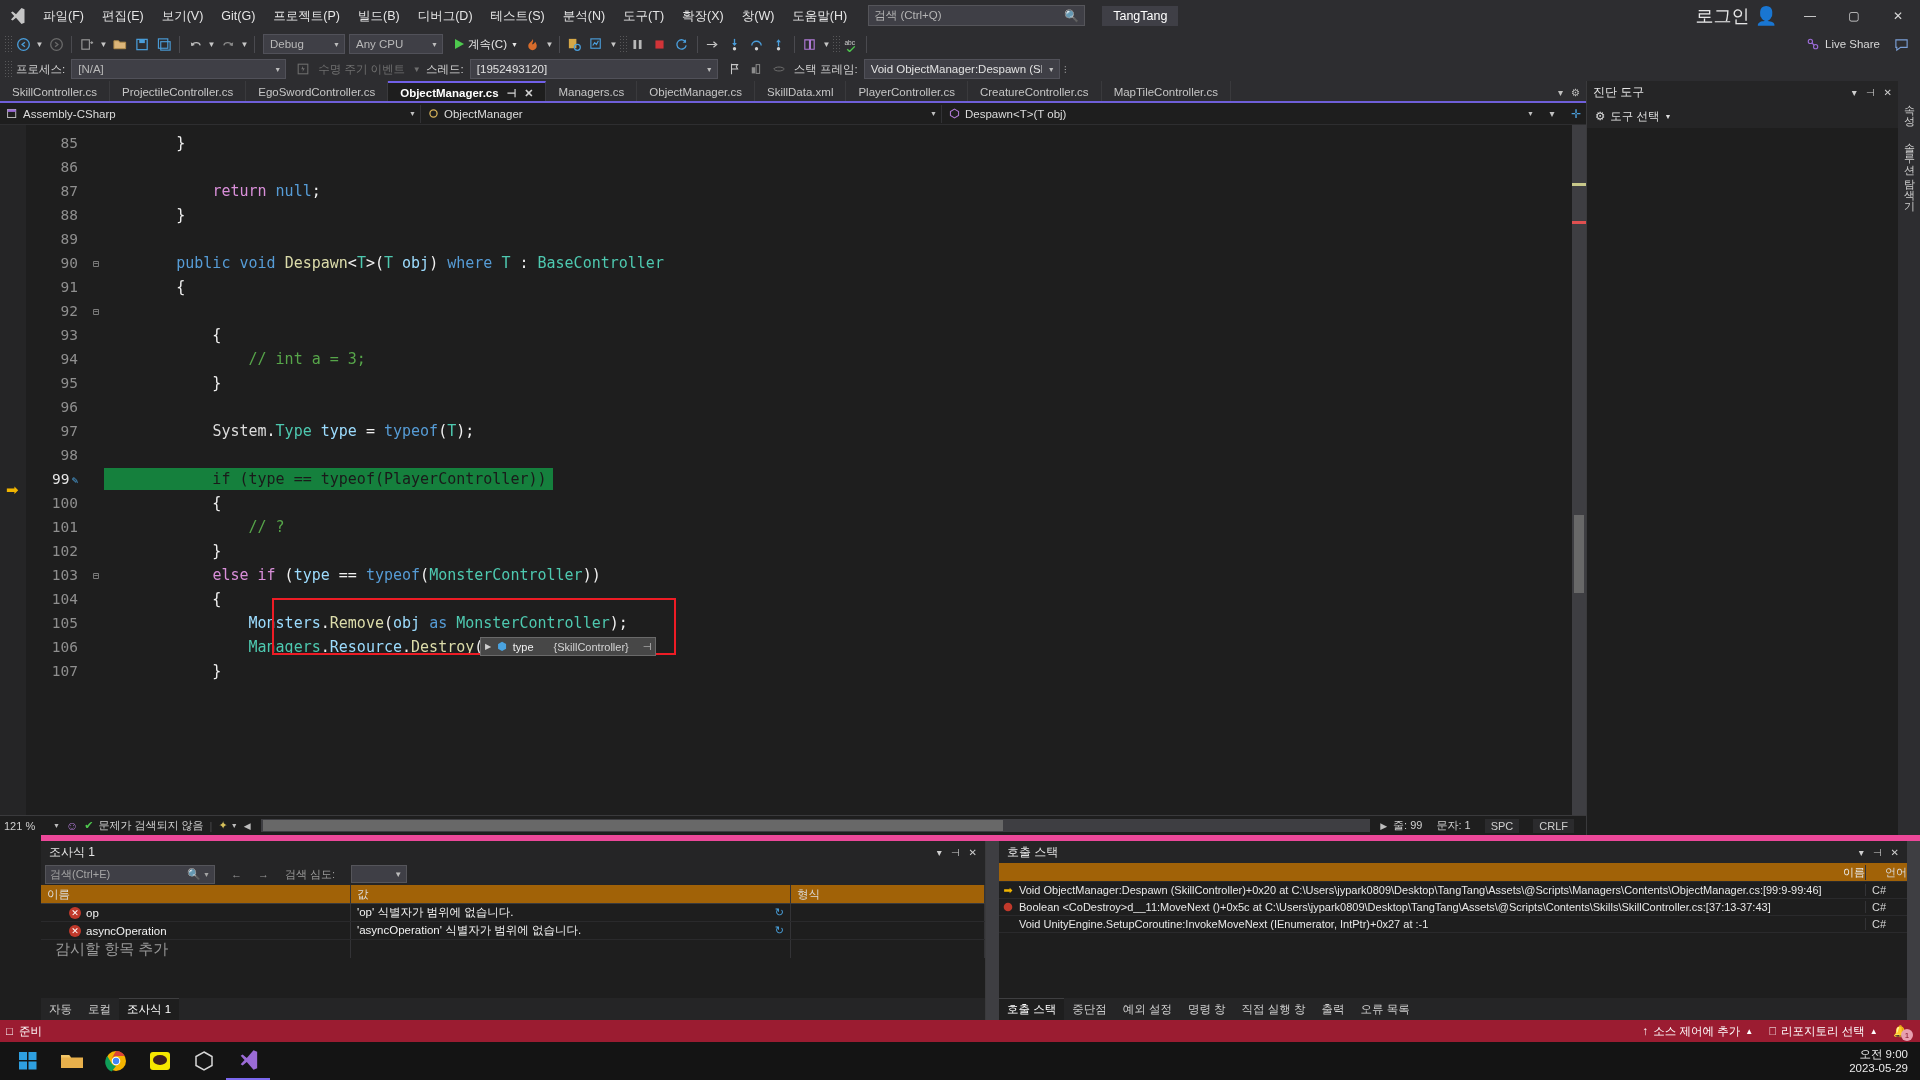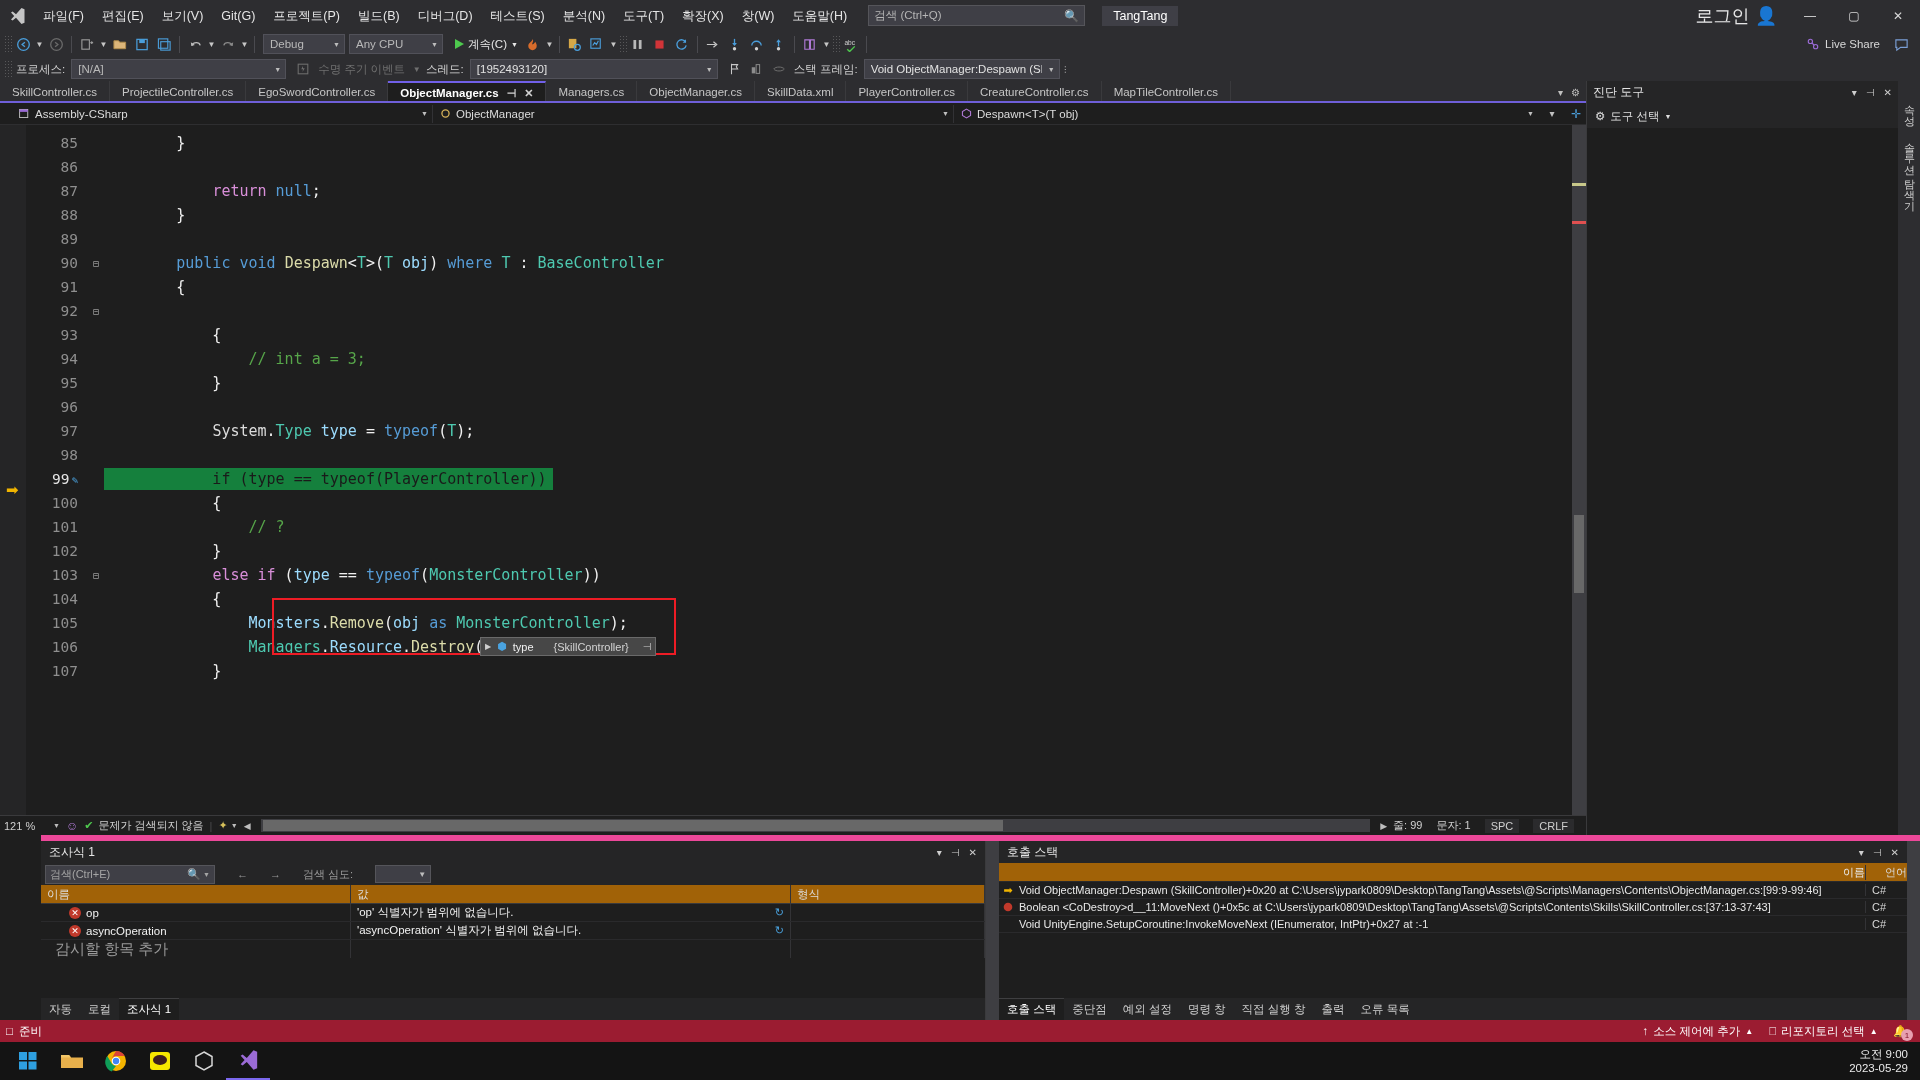--- a/index.html
+++ b/index.html
@@ -71,21 +71,21 @@
     display:flex; align-items:center; padding:0 12px; font-size:11.5px; color:#c6c6c6;
     border-right:1px solid #3a3a3d; white-space:nowrap; background:#2d2d30;
   }
   .tab.active { background:#1e1e1e; color:#ffffff; font-weight:bold; border-top:2px solid #7160e8; padding-top:0; }
   .tab .pin, .tab .x { margin-left:8px; font-size:11px; color:#d0d0d0; }
   .tabstrip-right { margin-left:auto; display:flex; align-items:center; padding-right:6px; gap:8px; color:#c0c0c0; font-size:10px; }
   .tabunderline { position:absolute; left:0; right:0; bottom:0; height:2px; background:#6f5fd9; }
 
   
   .navbar { height:22px; flex:0 0 22px; background:#1e1e1e; display:flex; align-items:center;
-            border-bottom:1px solid #2e2e30; font-size:11.5px; color:#dcdcdc;padding-left:12px; }
+            border-bottom:1px solid #2e2e30; font-size:11.5px; color:#dcdcdc; }
   .nav-seg { display:flex; align-items:center; height:22px; padding:0 4px 0 6px; }
   .nav-seg .lbl { margin-left:4px; white-space:nowrap; }
   .nav-seg .ar { margin-left:auto; font-size:7px; color:#c0c0c0; padding-left:10px; }
   .nav-sep { width:1px; height:18px; background:#323235; }
 
   
   .editorwrap { flex:1 1 auto; display:flex; min-height:0; position:relative; background:#1e1e1e; }
   .indicatorbar { width:26px; background:#252526; flex:0 0 26px; position:relative; }
   .curarrow { position:absolute; left:6px; top:357px; color:#f0b400; font-size:15px; line-height:1; }
   .editor { flex:1 1 auto; position:relative; overflow:hidden;
@@ -147,21 +147,21 @@
   .vertrail { width:22px; flex:0 0 22px; background:#2d2d30; display:flex; flex-direction:column;
               align-items:center; padding-top:8px; }
   .vtab { writing-mode:vertical-rl; font-size:11px; color:#d0d0d0; padding:8px 2px; }
 
   
   .bottomdock { height:185px; flex:0 0 185px; display:flex; background:#252526; border-top:6px solid #ec4899;margin-left:41px; }
   .panel { display:flex; flex-direction:column; min-width:0; }
   .panel-hdr { height:22px; display:flex; align-items:center; padding:0 8px; font-size:12px; color:#e6e6e6;
                background:#252526; }
   .panel-hdr .acts { margin-left:auto; display:flex; gap:9px; font-size:10px; color:#cfcfcf; }
-  .watchtools { height:22px; display:flex; align-items:center; gap:22px; padding:0 4px; font-size:11px; color:#9b9b9b; }
+  .watchtools { height:22px; display:flex; align-items:center; gap:16px; padding:0 4px; font-size:11px; color:#9b9b9b; }
   .wsearch { width:170px; height:19px; background:#3f3f46; border:1px solid #55555a; display:flex;
              align-items:center; justify-content:space-between; padding:0 4px; color:#a5a5a5; font-size:11px; }
   .depthsel { width:56px; height:18px; background:#3f3f46; border:1px solid #55555a; display:flex;
               align-items:center; justify-content:flex-end; padding-right:4px; font-size:8px; color:#bdbdbd; }
   .grid { flex:1 1 auto; background:#1e1e1e; display:flex; flex-direction:column; min-height:0; }
   .grow { display:flex; height:18px; align-items:center; font-size:11.5px; border-bottom:1px solid #2a2a2c; }
   .ghdr { background:#a16207; color:#dcdcdc; height:19px; border-bottom:1px solid #3a3a3c;text-align:right; }
   .gc { padding:0 6px; overflow:hidden; white-space:nowrap; border-right:1px solid #333336; height:100%;
         display:flex; align-items:center; }
   .errdot { width:12px; height:12px; border-radius:50%; background:#c0392b; color:#fff; font-size:9px;

